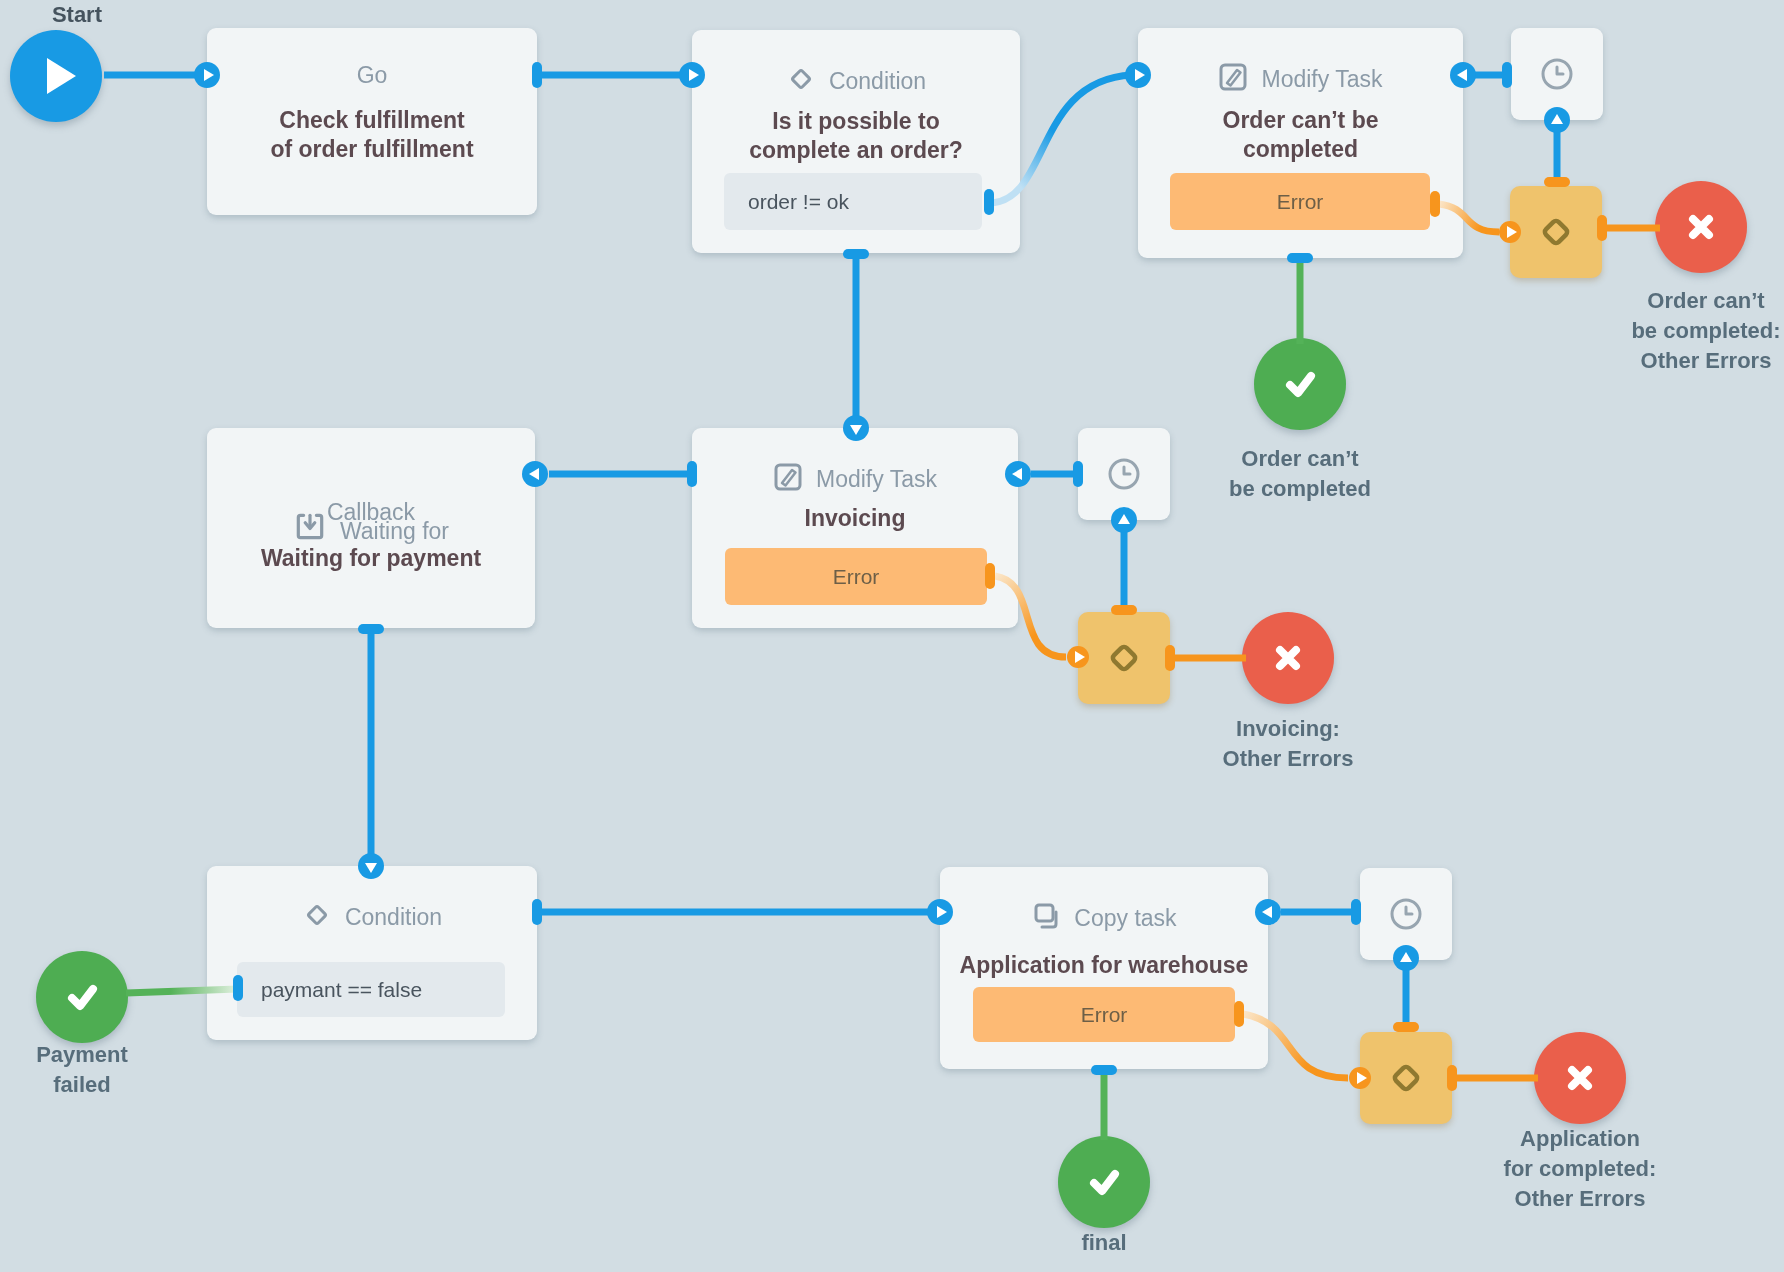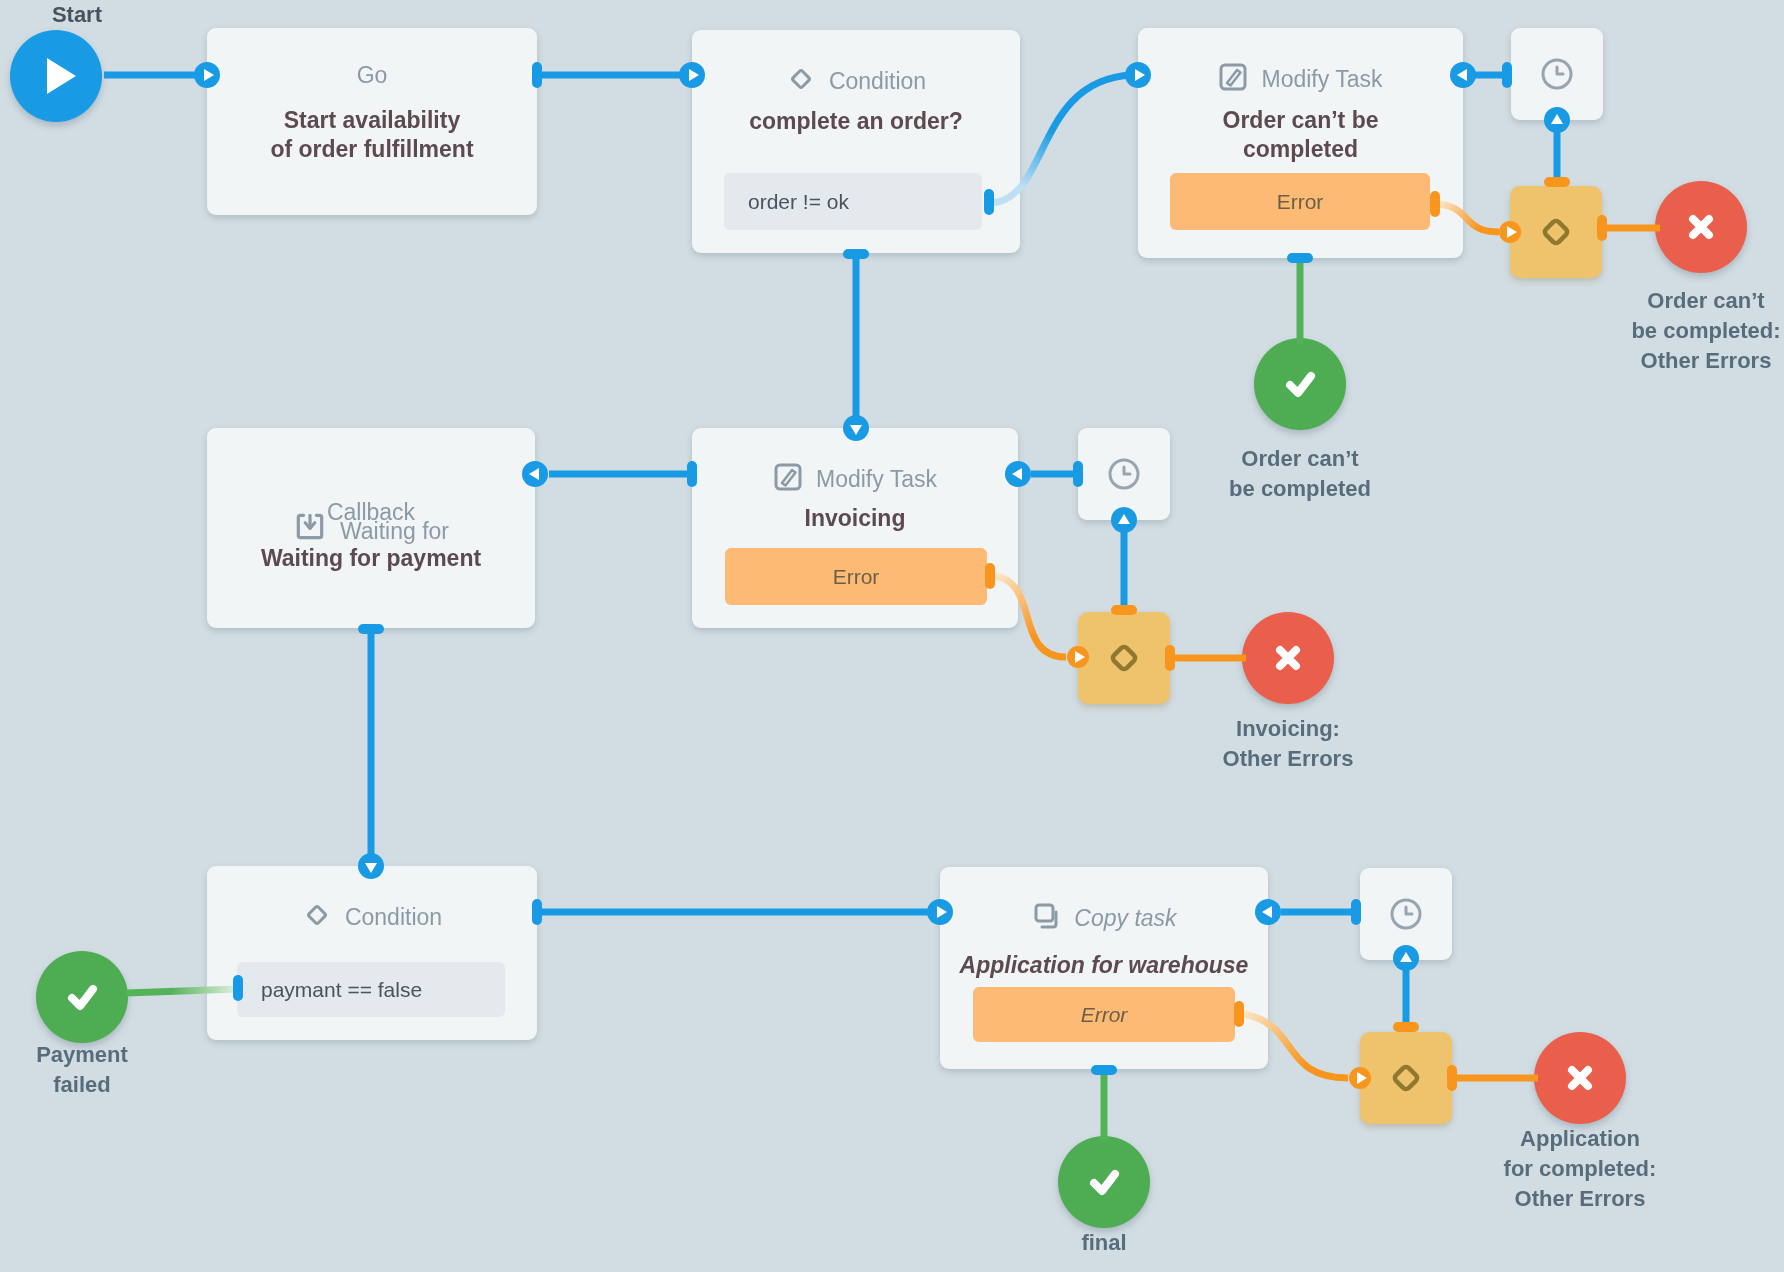--- a/index.html
+++ b/index.html
@@ -54,35 +54,36 @@
   <div class="start-lbl" style="left:10px;top:2px;width:92px;text-align:right;">Start</div>
   <div class="circle cblue" style="left:10px;top:30px;">
     <span class="play"></span>
   </div>
 
   <div class="node" style="left:207px;top:28px;width:330px;height:187px;">
     <div class="hdr" style="top:34px;">
       <span>Go</span>
     </div>
     <div class="ttl" style="top:78px;">
-      <span class="tl">Start availability</span>
+      <span class="tl">Check fulfillment</span>
       <span class="tl">of order fulfillment</span>
     </div>
   </div>
 
   <div class="node" style="left:692px;top:30px;width:328px;height:223px;">
     <div class="hdr" style="top:34px;">
       <span class="icon">
         <svg width="30" height="30" viewBox="0 0 30 30">
             <rect x="8.5" y="8.5" width="13" height="13" rx="2" fill="none" stroke="#8b9aa7" stroke-width="3" transform="rotate(45 15 15)"></rect>
           </svg>
       </span>
       <span>Condition</span>
     </div>
     <div class="ttl" style="top:77px;">
+      <span class="tl">Is it possible to</span>
       <span class="tl">complete an order?</span>
     </div>
     <div class="cpill" style="left:32px;top:143px;width:258px;height:57px;">
         <span>order != ok</span>
       </div>
   </div>
 
   <div class="node" style="left:1138px;top:28px;width:325px;height:230px;">
     <div class="hdr" style="top:34px;">
       <span class="icon">
@@ -229,21 +230,21 @@
       <svg width="44" height="44" viewBox="0 0 44 44">
           <path d="M12 23 L20 31 L33 14" fill="none" stroke="#fff" stroke-width="8" stroke-linecap="round" stroke-linejoin="round"></path>
         </svg>
     </span>
   </div>
   <div class="lbl" style="left:-8px;top:1040px;width:180px;">
     <span class="ll">Payment</span>
     <span class="ll">failed</span>
   </div>
 
-  <div class="node" style="left:940px;top:867px;width:328px;height:202px;font-style:italic;">
+  <div class="node" style="left:940px;top:867px;width:328px;height:202px;">
     <div class="hdr" style="top:34px;">
       <span class="icon">
         <svg width="30" height="30" viewBox="0 0 30 30">
             <rect x="5" y="4" width="17" height="16" rx="3" fill="none" stroke="#8b9aa7" stroke-width="3"></rect>
             <path d="M25 11 V23 Q25 26 22 26 H11" fill="none" stroke="#8b9aa7" stroke-width="3" stroke-linecap="round"></path>
           </svg>
       </span>
       <span>Copy task</span>
     </div>
     <div class="ttl" style="top:84px;">

